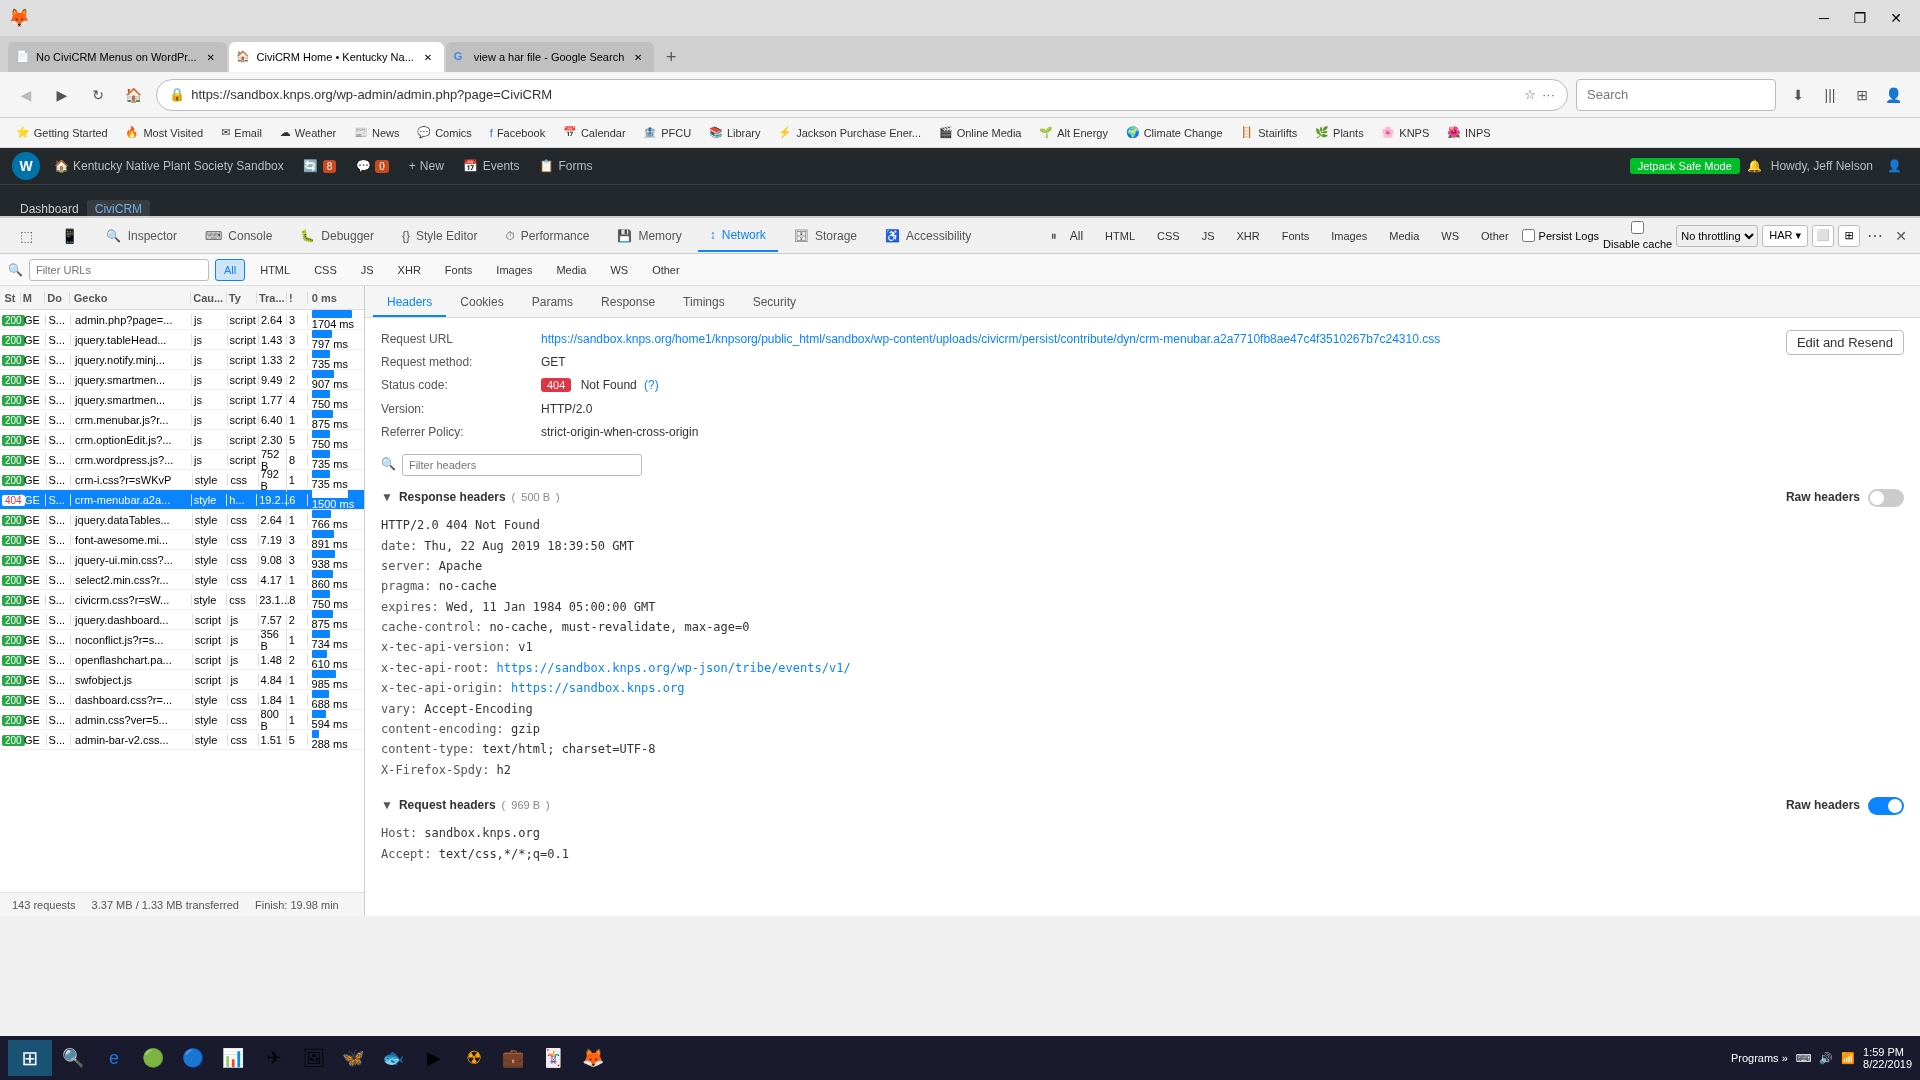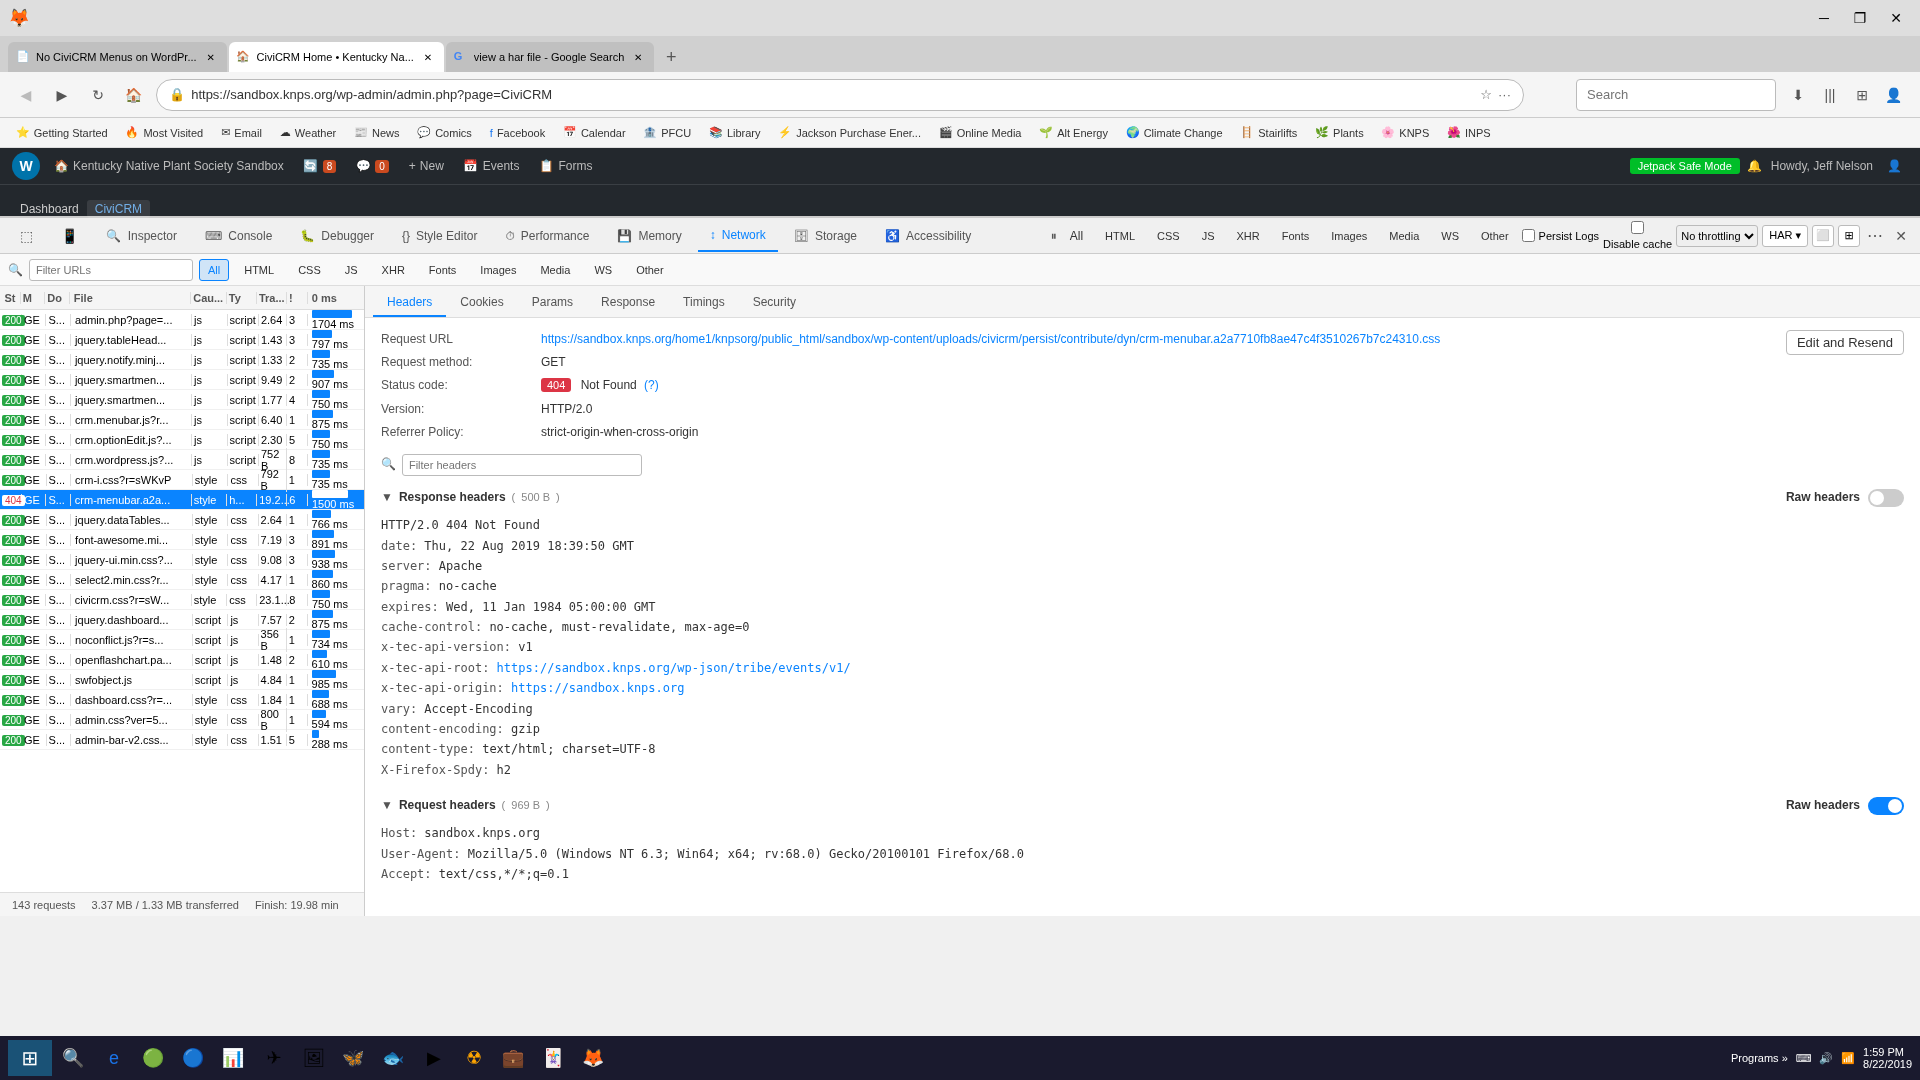--- a/index.html
+++ b/index.html
@@ -79,21 +79,20 @@
     .url-text { flex: 1; font-size: 13px; color: #333; }
     .url-icons { display: flex; gap: 6px; color: #666; }
     .search-box {
       width: 200px;
       height: 32px;
       border: 1px solid #bbb;
       border-radius: 4px;
       padding: 0 10px;
       font-size: 13px;
       background: white;
-      margin-left: 44px;
     }
     .toolbar-icons { display: flex; gap: 4px; }
     .toolbar-icon { width: 28px; height: 28px; display: flex; align-items: center; justify-content: center; cursor: pointer; color: #555; font-size: 14px; }
 
     
     .bookmarks-bar {
       background: #f5f5f5;
       height: 30px;
       display: flex;
       align-items: center;
@@ -193,21 +192,21 @@
       align-items: center;
       padding: 0 8px;
       gap: 6px;
     }
     .filter-input {
       height: 22px;
       border: 1px solid #bbb;
       border-radius: 3px;
       padding: 0 6px;
       font-size: 11px;
-      width: 164px;
+      width: 180px;
     }
     .filter-btn {
       height: 22px;
       padding: 0 8px;
       border: 1px solid transparent;
       border-radius: 3px;
       background: transparent;
       font-size: 11px;
       cursor: pointer;
       color: #333;
@@ -643,21 +642,21 @@
       <button class="filter-btn">Other</button>
     </div>
 
     <div class="main-area">
 
       <div class="network-list">
         <div class="network-list-header">
           <span class="col-st">St</span>
           <span class="col-method">M</span>
           <span class="col-domain">Do</span>
-          <span class="col-file">File</span>
+          <span class="col-file">Gecko</span>
           <span class="col-cause">Cau...</span>
           <span class="col-type">Ty</span>
           <span class="col-tra">Tra...</span>
           <span class="col-size">!</span>
           <span class="col-time">0 ms</span>
         </div>
         <div class="network-list-scroll">
           <div class="network-item">
             <span class="col-st"><span class="status-badge status-200">200</span></span>
             <span class="col-method">GE</span>
@@ -991,21 +990,20 @@
             <div class="raw-headers-toggle">
               <span>Raw headers</span>
               <div class="toggle-switch on">
                 <div class="toggle-knob"></div>
               </div>
             </div>
           </div>
 
           <div class="header-block">
             <div><span class="key">Host:</span> <span class="value">sandbox.knps.org</span></div>
-            <div><span class="key">User-Agent:</span> <span class="value">Mozilla/5.0 (Windows NT 6.3; Win64; x64; rv:68.0) Gecko/20100101 Firefox/68.0</span></div>
             <div><span class="key">Accept:</span> <span class="value">text/css,*/*;q=0.1</span></div>
 
           </div>
         </div>
       </div>
     </div>
   </div>
 </div>
 
 <div class="taskbar">

